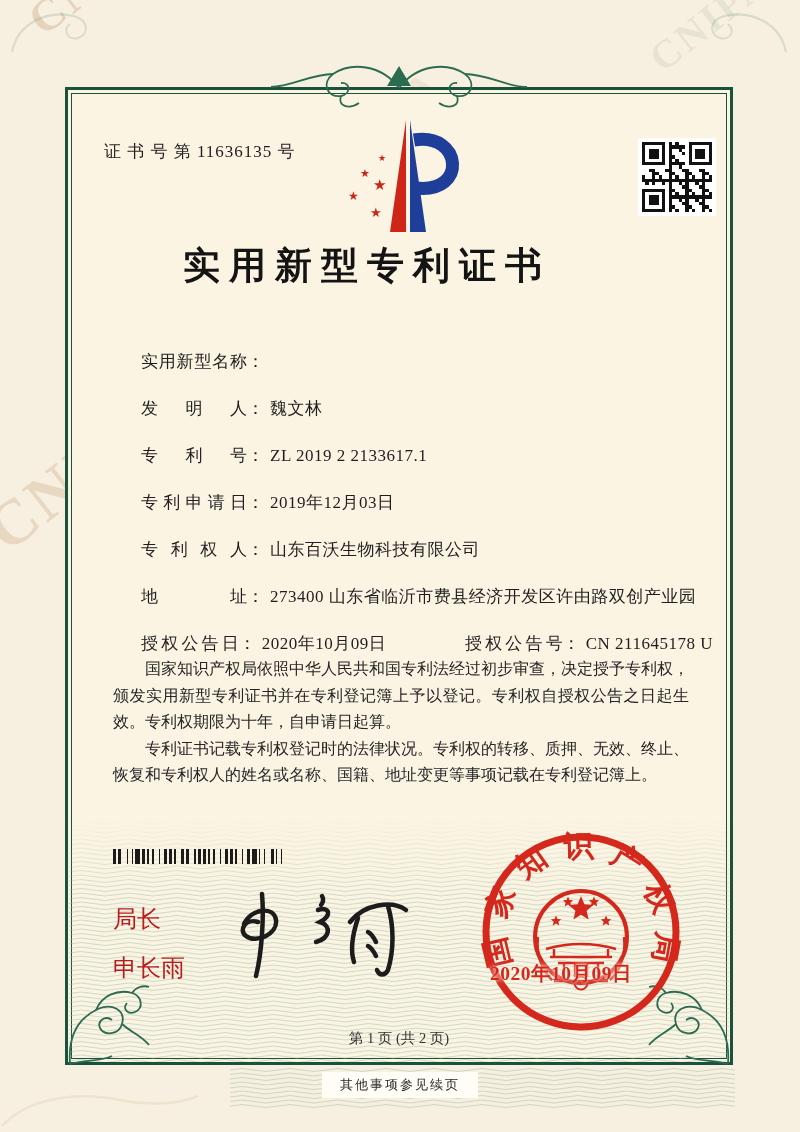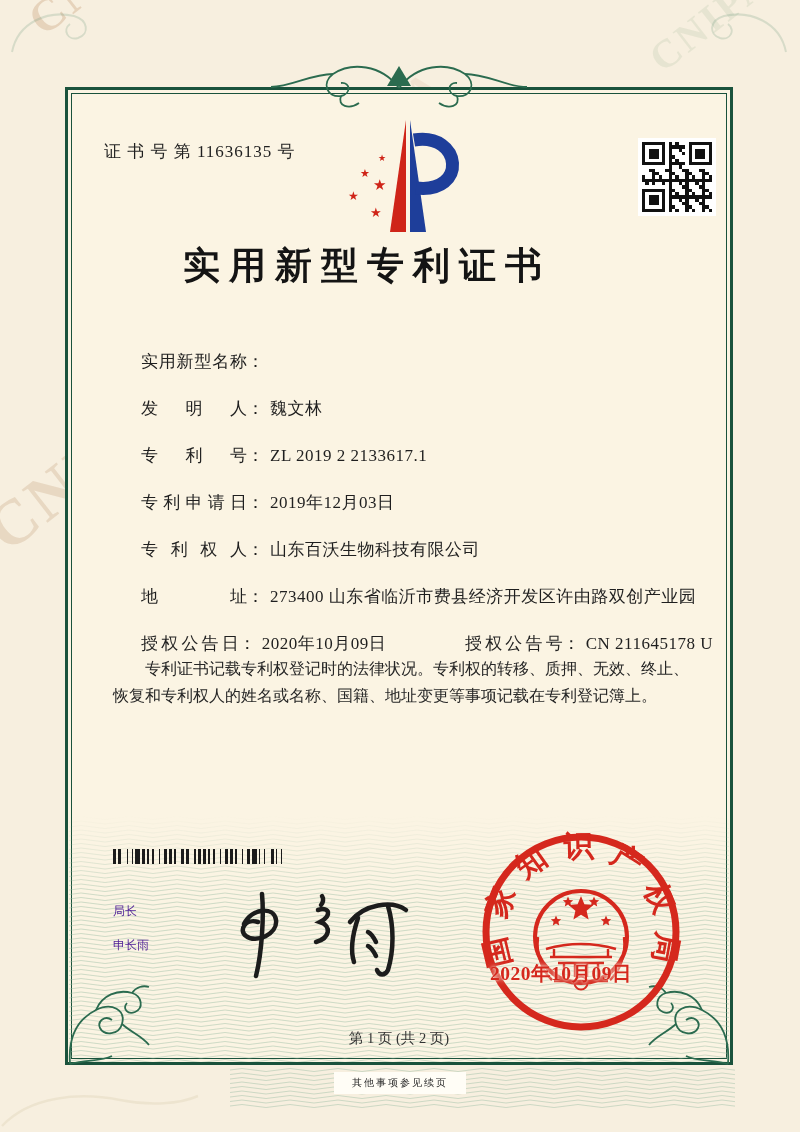--- a/index.html
+++ b/index.html
@@ -51,33 +51,33 @@
   .gap2{display:inline-block;width:55px;}
   
   .body-text{
     position:absolute;left:113px;top:656px;width:576px;font-size:16px;
     line-height:26.5px;text-align:justify;color:#262626;
   }
   .body-text p{margin:0;text-indent:2em;}
   
   .barcode{position:absolute;left:113px;top:849px;height:15px;display:flex;}
   .barcode div{height:100%;}
-  .signer{position:absolute;left:113px;top:903px;font-family:Liberation Sans, sans-serif;font-size:12px;color:#4c1d95;}
+  .signer{position:absolute;left:113px;top:903px;font-family:Liberation Sans, sans-serif;font-size:24px;color:#b91c1c;}
   .signer div{margin-bottom:17px;}
   .sig-svg{position:absolute;left:222px;top:882px;}
   .seal{position:absolute;left:480px;top:831px;width:202px;height:202px;}
   .seal-date{
     position:absolute;left:10px;top:129px;width:190px;font-size:19.5px;font-weight:700;
     color:#d5281d;letter-spacing:.5px;white-space:nowrap;
     text-shadow:0 0 3px rgba(251,245,230,.95),0 0 6px rgba(251,245,230,.8);
   }
   .page-info{position:absolute;left:65px;top:1029px;width:668px;text-align:center;font-size:14.5px;color:#333;}
   .note-box{
     position:absolute;left:50%;top:1072px;transform:translateX(-50%);
-    background:#fffdf6;padding:4px 18px;font-size:10px;letter-spacing:2px;color:#2a2a2a;
+    background:#fffdf6;padding:4px 18px;font-size:13px;letter-spacing:2px;color:#2a2a2a;
     white-space:nowrap;
   }
 </style>
 </head>
 <body>
 
 <div class="wm" style="left:18px;top:4px;font-size:46px;color:rgba(193,146,106,.30);">CNIPA</div>
 <div class="wm" style="left:640px;top:44px;font-size:40px;color:rgba(175,190,160,.22);">CNIPA</div>
 <div class="wm" style="left:302px;top:152px;font-size:44px;color:rgba(205,165,135,.17);">CNIPA</div>
 <div class="wm" style="left:522px;top:338px;font-size:46px;color:rgba(198,158,120,.22);">CNIPA</div>
@@ -394,20 +394,21 @@
       <span class="fcolon">：</span>
       <span class="fvalue">2020年10月09日</span>
     <span class="gap2"></span>
     <span class="flabel">授权公告号</span>
       <span class="fcolon">：</span>
       <span class="fvalue">CN 211645178 U</span>
   </div>
 </div>
 
 <div class="body-text">
+  <p>国家知识产权局依照中华人民共和国专利法经过初步审查，决定授予专利权，颁发实用新型专利证书并在专利登记簿上予以登记。专利权自授权公告之日起生效。专利权期限为十年，自申请日起算。</p>
   <p>专利证书记载专利权登记时的法律状况。专利权的转移、质押、无效、终止、恢复和专利权人的姓名或名称、国籍、地址变更等事项记载在专利登记簿上。</p>
 </div>
 
 <div id="barcode" class="barcode">
     <div style="width: 3.4px; background: rgb(27, 27, 27);"></div>
     <div style="width: 1.7px; background: transparent;"></div>
     <div style="width: 3.4px; background: rgb(27, 27, 27);"></div>
     <div style="width: 5.1px; background: transparent;"></div>
     <div style="width: 1.7px; background: rgb(27, 27, 27);"></div>
     <div style="width: 3.4px; background: transparent;"></div>

